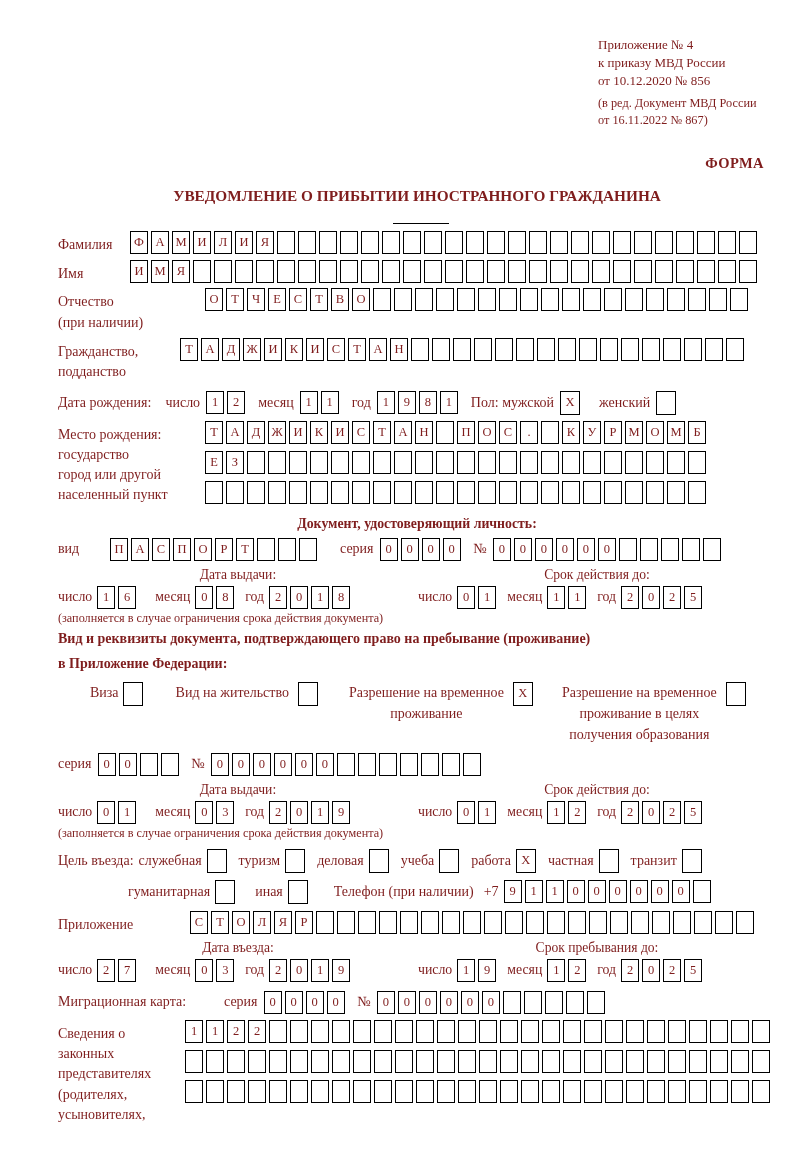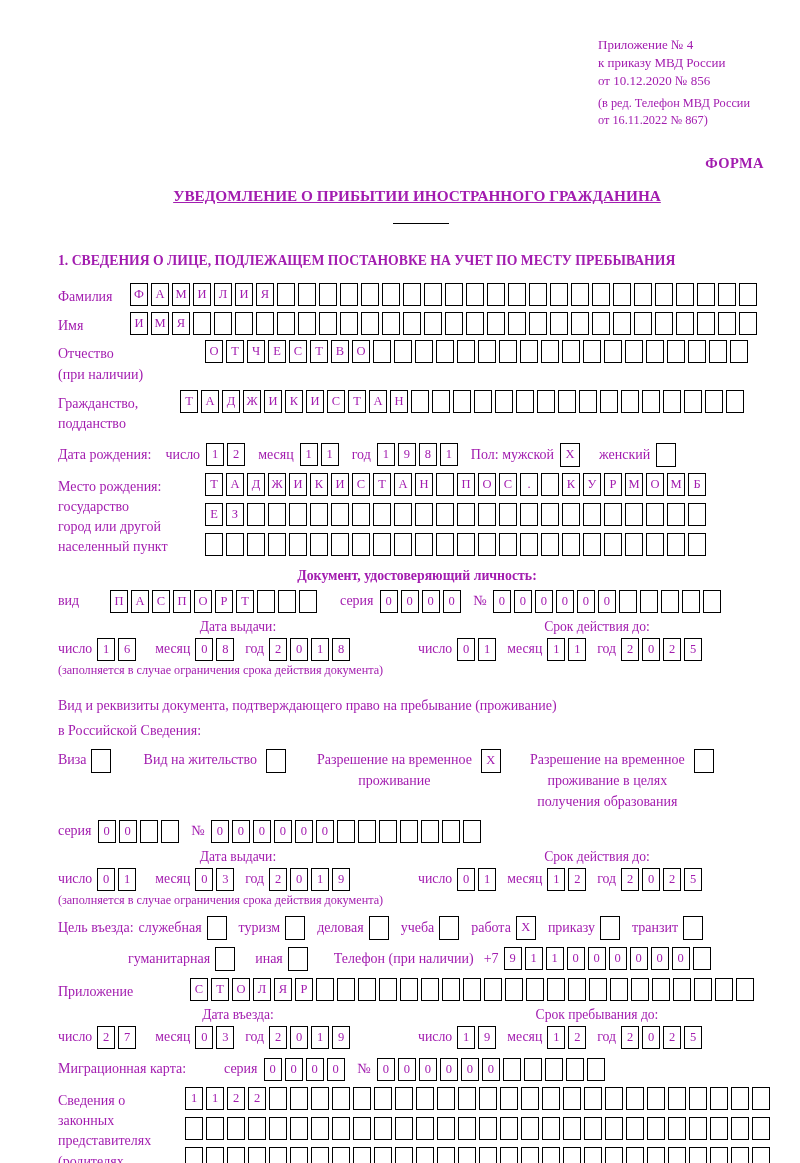--- a/index.html
+++ b/index.html
@@ -1,27 +1,27 @@
 <!DOCTYPE html>
 <html><head>
 <meta charset="utf-8">
 <style>
   * { box-sizing: border-box; }
   body { margin:0; background:#888; }
   .page {
-    width:800px; height:1163px; margin:0 auto; background:#ffffff; color:#a21caf;
+    width:800px; height:1163px; margin:0 auto; background:#ffffff; color:#7f1d1d;
     font-family:"Liberation Serif","DejaVu Serif",serif; font-size:14px;
     padding:36px 24px 16px 58px; overflow:hidden; position:relative;
   }
   
   .hdr-block { margin-left:auto; width:178px; font-size:13px; line-height:1.38; }
   .hdr-amend { font-size:12.3px; margin-top:5px; line-height:1.38; }
   .forma { text-align:right; font-weight:bold; font-size:14.5px; margin:26px 12px 0 0; letter-spacing:.4px; }
   
-  .title { text-align:center; font-weight:bold; font-size:15.3px; line-height:1.5; margin-top:13px;text-decoration:underline; }
+  .title { text-align:center; font-weight:bold; font-size:15.3px; line-height:1.5; margin-top:13px; }
   .blank-line { display:inline-block; width:56px; border-bottom:1.8px solid #000; height:3px; margin-left:8px; }
   .sec-heading { font-weight:bold; font-size:13.7px; margin-top:22px; margin-bottom:14px; }
   
   .frow { display:flex; align-items:flex-start; margin-bottom:5px; }
   .flabel { flex:0 0 auto; padding-top:4px; line-height:1.42; }
   .lab-72 { flex-basis:72px; }
   .lab-122 { flex-basis:122px; }
   .lab-132 { flex-basis:132px; }
   .lab-147 { flex-basis:147px; }
   .lab-127 { flex-basis:127px; }
@@ -40,56 +40,55 @@
   .dgroup { display:flex; align-items:center; }
   .dgroup-left { width:360px; }
   .dgroup .w { margin-right:5px; font-size:13.8px; }
   .dgroup .boxes { margin-right:8px; }
   .note-right { text-align:left; font-size:12.2px; margin-top:2px; }
   
   .inline-row { display:flex; align-items:center; flex-wrap:nowrap; margin-bottom:6px; }
   .inline-row .t { margin-right:6px; }
   .inline-row .boxes { margin-right:10px; }
   .doc-heading { text-align:center; font-weight:bold; font-size:13.8px; margin:4px 0 6px 0; }
-  .intro { line-height:1.8; margin-top:15px; }
+  .intro { line-height:1.8; margin-top:0;font-weight:bold; }
   
   .chk-row { display:flex; align-items:flex-start; margin-top:6px; margin-bottom:8px; }
-  .chk-item { display:flex; align-items:flex-start; margin-right:16px; }
+  .chk-item { display:flex; align-items:flex-start; margin-right:16px;margin-left:32px; }
   .chk-item .chk-label { text-align:center; line-height:1.5; }
   .chk-item .boxes { margin-left:9px; margin-top:0; }
   .purpose-row { display:flex; align-items:center; margin-bottom:7px; }
   .purpose-row .t { margin-right:5px; }
   .purpose-row .boxes { margin-right:9px; }
   .indent-70 { margin-left:70px; }
   .phone-label { margin-left:14px; margin-right:10px; }
   .lab-line { line-height:1.45; }
 </style>
 </head>
 <body>
 
 <div class="page">
 
   <div class="hdr-block">
     <div>Приложение № 4</div>
     <div>к приказу МВД России</div>
     <div>от 10.12.2020 № 856</div>
     <div class="hdr-amend">
-      <div>(в ред. Телефон МВД России</div>
+      <div>(в ред. Документ МВД России</div>
       <div>от 16.11.2022 № 867)</div>
     </div>
   </div>
 
   <div class="forma">ФОРМА</div>
 
   <div class="title">
     <div>УВЕДОМЛЕНИЕ О ПРИБЫТИИ ИНОСТРАННОГО ГРАЖДАНИНА</div>
     <div><span class="blank-line"></span></div>
   </div>
 
-  <div class="sec-heading">1. СВЕДЕНИЯ О ЛИЦЕ, ПОДЛЕЖАЩЕМ ПОСТАНОВКЕ НА УЧЕТ ПО МЕСТУ ПРЕБЫВАНИЯ</div>
 
   <div class="frow">
     <div class="flabel lab-72">Фамилия</div>
     <div class="boxes">
         <span class="cbox">Ф</span>
         <span class="cbox">А</span>
         <span class="cbox">М</span>
         <span class="cbox">И</span>
         <span class="cbox">Л</span>
         <span class="cbox">И</span>
@@ -425,21 +424,21 @@
           <span class="cbox">0</span>
           <span class="cbox">2</span>
           <span class="cbox">5</span>
         </span>
     </div>
   </div>
   <div class="note-right">(заполняется в случае ограничения срока действия документа)</div>
 
   <div class="intro">
     <div>Вид и реквизиты документа, подтверждающего право на пребывание (проживание)</div>
-    <div>в Российской Сведения:</div>
+    <div>в Приложение Федерации:</div>
   </div>
 
   <div class="chk-row">
     <div class="chk-item">
       <div class="chk-label">Виза</div>
       <div class="boxes boxes-lg" style="margin-left:4px;">
           <span class="cbox"></span>
         </div>
     </div>
     <div class="chk-item" style="margin-left:14px;">
@@ -556,21 +555,21 @@
         <span class="cbox"></span>
       </span>
     <span class="t">учеба</span>
     <span class="boxes boxes-lg">
         <span class="cbox"></span>
       </span>
     <span class="t">работа</span>
     <span class="boxes boxes-lg">
         <span class="cbox">X</span>
       </span>
-    <span class="t">приказу</span>
+    <span class="t">частная</span>
     <span class="boxes boxes-lg">
         <span class="cbox"></span>
       </span>
     <span class="t">транзит</span>
     <span class="boxes boxes-lg">
         <span class="cbox"></span>
       </span>
   </div>
   <div class="purpose-row indent-70">
     <span class="t">гуманитарная</span>

